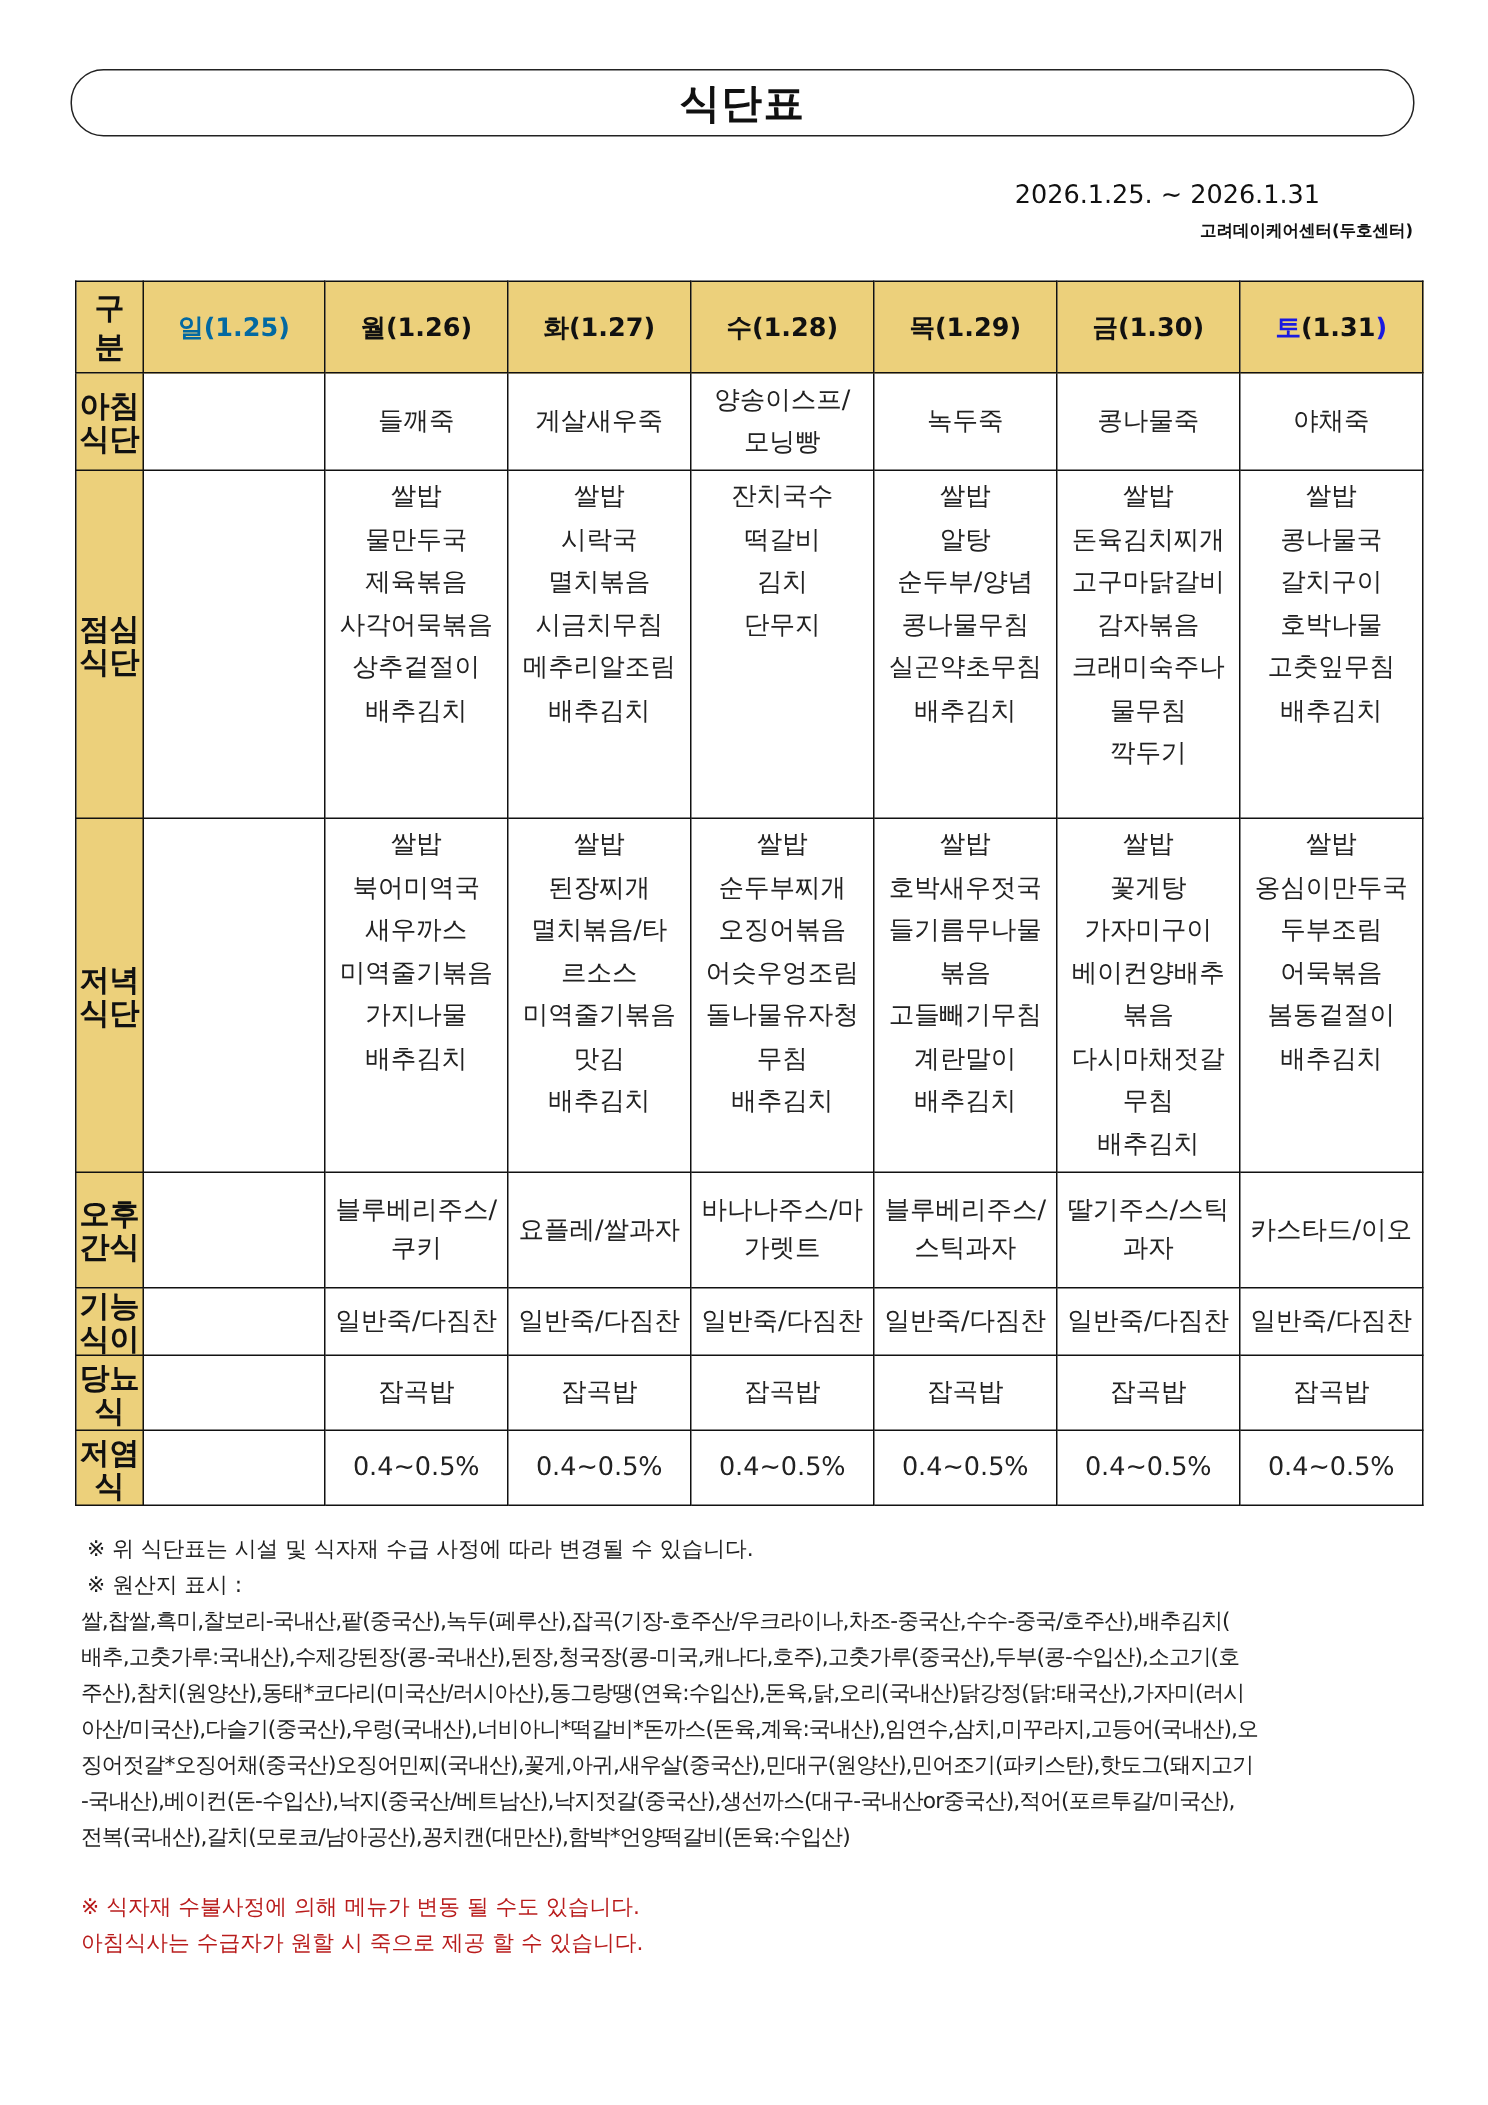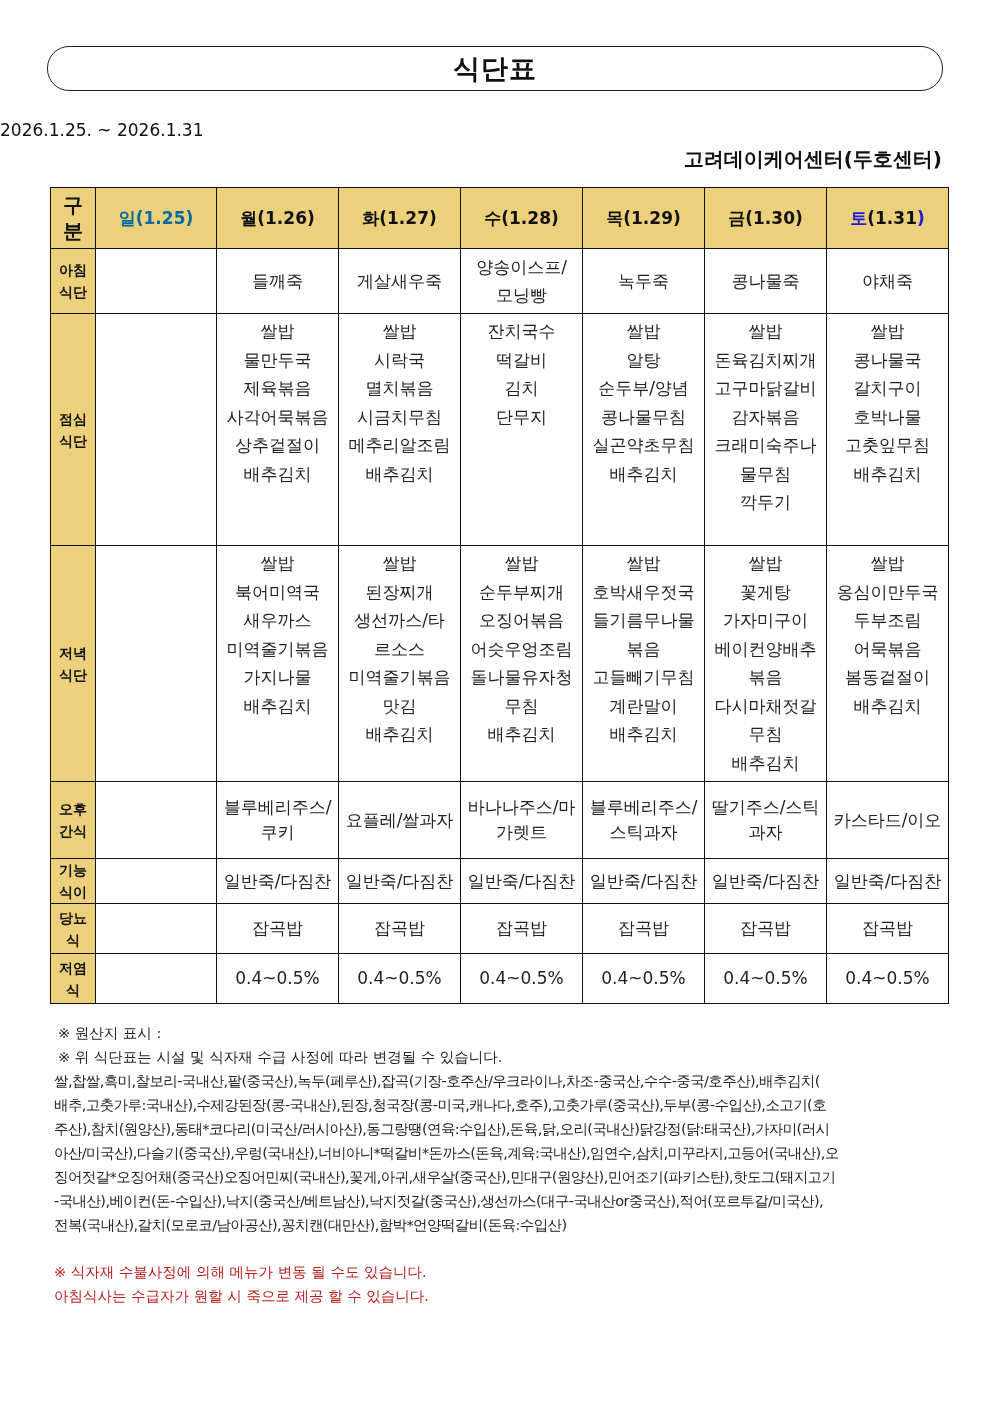--- a/index.html
+++ b/index.html
@@ -3,31 +3,31 @@
 <meta charset="utf-8">
 <style>
   html, body { margin: 0; padding: 0; background: #ffffff; }
   body { width: 992px; height: 1403px; position: relative; font-family: "DejaVu Sans", sans-serif; color: #111; overflow: hidden; }
   .title-box {
     position: absolute; left: 47px; top: 46px; width: 896px; height: 45px;
     border: 1.5px solid #222; border-radius: 22px; box-sizing: border-box;
     display: flex; align-items: center; justify-content: center; text-align: right;
   }
   .title-box span { font-size: 27px; font-weight: bold; letter-spacing: 1px; }
-  .period { position: absolute; left: 0; width: 880px; top: 120px; text-align: left; font-size: 17px; }
-  .center-name { position: absolute; right: 50px; top: 146px; font-size: 20px; font-weight: bold; }
+  .period { position: absolute; left: 0; width: 880px; top: 120px; text-align: right; font-size: 17px; }
+  .center-name { position: absolute; right: 50px; top: 146px; font-size: 11px; font-weight: bold; }
   table.menu {
     position: absolute; left: 50px; top: 187px; width: 898px;
     border-collapse: collapse; table-layout: fixed;
   }
   table.menu td, table.menu th {
     border: 1.5px solid #111; text-align: center; vertical-align: middle; padding: 0;
   }
   table.menu th { background: #ecd07b; font-weight: bold; font-size: 17px; }
-  table.menu th.rowlabel { font-size: 14px; line-height: 22px; margin-left: 32px; }
+  table.menu th.rowlabel { font-size: 20px; line-height: 22px; margin-left: 32px; }
   table.menu th.corner { font-size: 20px; line-height: 26px; }
   .day-sun { color: #0369a1; }
   .day-sat { color: #1a1ae0; }
   td.cell { font-size: 17px; line-height: 28.5px; color: #222; }
   td.cell.top { vertical-align: top; padding-top: 3px; }
   td.cell.small { line-height: 25px; }
   .item { display: block; white-space: nowrap; }
   .notes { position: absolute; left: 54px; top: 1021px; width: 900px; font-size: 14.5px; line-height: 24px; color: #222; }
   .notes .ind { padding-left: 4px; }
   .origin { letter-spacing: -0.6px; }
@@ -157,21 +157,21 @@
           <span class="item">쌀밥</span>
           <span class="item">북어미역국</span>
           <span class="item">새우까스</span>
           <span class="item">미역줄기볶음</span>
           <span class="item">가지나물</span>
           <span class="item">배추김치</span>
         </td>
         <td class="cell top">
           <span class="item">쌀밥</span>
           <span class="item">된장찌개</span>
-          <span class="item">생선까스/타</span>
+          <span class="item">멸치볶음/타</span>
           <span class="item">르소스</span>
           <span class="item">미역줄기볶음</span>
           <span class="item">맛김</span>
           <span class="item">배추김치</span>
         </td>
         <td class="cell top">
           <span class="item">쌀밥</span>
           <span class="item">순두부찌개</span>
           <span class="item">오징어볶음</span>
           <span class="item">어슷우엉조림</span>
@@ -308,22 +308,22 @@
           <span class="item">0.4~0.5%</span>
         </td>
         <td class="cell">
           <span class="item">0.4~0.5%</span>
         </td>
       </tr>
 </tbody>
   </table>
 
 <div class="notes">
+  <div class="ind">※  위  식단표는  시설  및  식자재  수급  사정에  따라  변경될  수  있습니다.</div>
   <div class="ind">※  원산지  표시  :</div>
-  <div class="ind">※  위  식단표는  시설  및  식자재  수급  사정에  따라  변경될  수  있습니다.</div>
   <div class="origin">
     <div>쌀,찹쌀,흑미,찰보리-국내산,팥(중국산),녹두(페루산),잡곡(기장-호주산/우크라이나,차조-중국산,수수-중국/호주산),배추김치(</div>
     <div>배추,고춧가루:국내산),수제강된장(콩-국내산),된장,청국장(콩-미국,캐나다,호주),고춧가루(중국산),두부(콩-수입산),소고기(호</div>
     <div>주산),참치(원양산),동태*코다리(미국산/러시아산),동그랑땡(연육:수입산),돈육,닭,오리(국내산)닭강정(닭:태국산),가자미(러시</div>
     <div>아산/미국산),다슬기(중국산),우렁(국내산),너비아니*떡갈비*돈까스(돈육,계육:국내산),임연수,삼치,미꾸라지,고등어(국내산),오</div>
     <div>징어젓갈*오징어채(중국산)오징어민찌(국내산),꽃게,아귀,새우살(중국산),민대구(원양산),민어조기(파키스탄),핫도그(돼지고기</div>
     <div>-국내산),베이컨(돈-수입산),낙지(중국산/베트남산),낙지젓갈(중국산),생선까스(대구-국내산or중국산),적어(포르투갈/미국산),</div>
     <div>전복(국내산),갈치(모로코/남아공산),꽁치캔(대만산),함박*언양떡갈비(돈육:수입산)</div>
   </div>
 </div>

